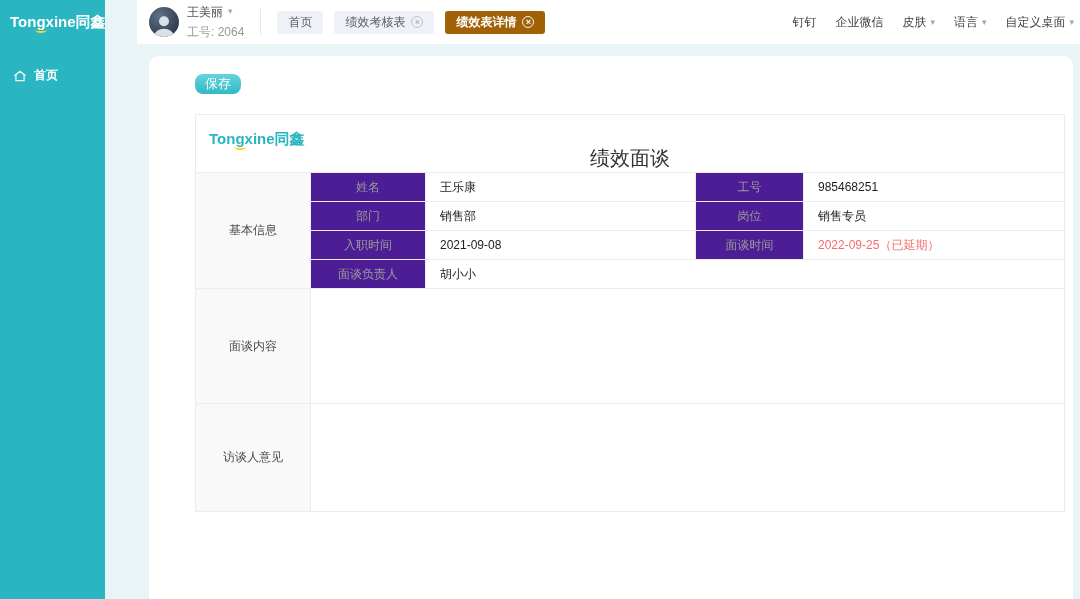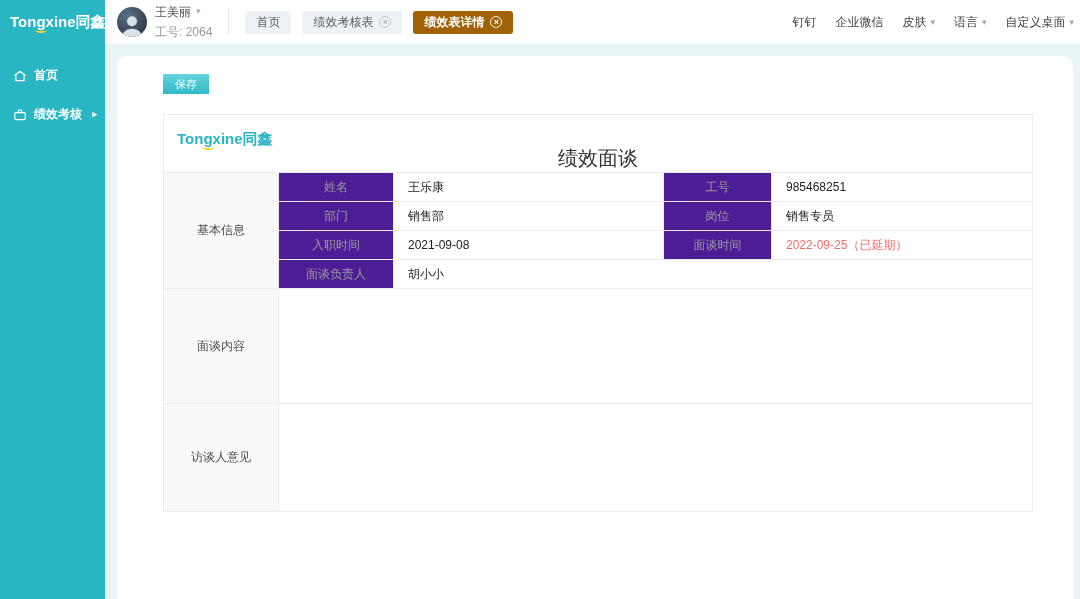--- a/index.html
+++ b/index.html
@@ -1,18 +1,18 @@
 <!DOCTYPE html>
 <html><head>
 <meta charset="utf-8">
 <style>
   * { margin:0; padding:0; box-sizing:border-box; }
   html,body { width:1080px; height:599px; overflow:hidden; }
   body { font-family:"Liberation Sans", sans-serif; }
-  .app { width:1080px; height:599px; display:flex; background:#e9f4f6; }
+  .app { width:1080px; height:599px; display:flex; background:#e9f4f6;gap:32px; }
 
   
   .sidebar { width:105px; flex-shrink:0; background:#29b6c2; display:flex; flex-direction:column; }
   .logo { margin:13px 0 0 10px; font-size:15px; font-weight:bold; color:#fff; white-space:nowrap; letter-spacing:0; }
   .g-wrap { position:relative; display:inline-block; }
   .g-wrap::after { content:""; position:absolute; left:-1px; right:-1px; bottom:-3px; height:5px;
                    border-bottom:2px solid #ffd21e; border-radius:50%; }
   .side-menu { margin-top:24px; }
   .side-item { display:flex; align-items:center; gap:7px; padding:11px 8px 11px 13px;
                font-size:12px; font-weight:bold; color:#fff; cursor:pointer; }
@@ -39,22 +39,22 @@
   .tab-close { width:12px; height:12px; border:1px solid #bfc4cb; border-radius:50%; font-size:9px;
                line-height:10px; text-align:center; color:#9aa0a8; flex-shrink:0; }
   .tab.active .tab-close { border-color:rgba(255,255,255,.9); color:#fff; }
   .hdr-right { margin-left:auto; display:flex; align-items:center; gap:19px; font-size:12px; color:#3f4449; }
   .hdr-item { display:flex; align-items:center; gap:4px; cursor:pointer; white-space:nowrap; }
   .caret { color:#a0a6ad; font-size:9px; }
 
   
   .content { flex:1; padding:12px 7px 0 12px; min-height:0; }
   .card { background:#fff; border-radius:10px 10px 0 0; height:100%; padding:10px 0 0 46px; }
-  .save-btn { display:block; width:46px; height:20px; border:none; border-radius:0;
-              background:linear-gradient(180deg,#66d3dd,#2fbac7); color:#fff; font-size:11px;
+  .save-btn { display:block; width:46px; height:20px; border:none; border-radius:8px;
+              background:linear-gradient(180deg,#66d3dd,#2fbac7); color:#fff; font-size:13px;
               cursor:pointer; margin:8px 0 20px 0; font-family:inherit; }
 
   
   .form-table { border-collapse:collapse; table-layout:fixed; width:869px; font-size:12px; }
   .form-table td { border:1px solid #ececec; }
   .title-cell { height:52px; position:relative; background:#fff; }
   .form-logo { position:absolute; left:13px; top:15px; font-size:15px; font-weight:bold; color:#29b6c2; white-space:nowrap; }
   .form-title { text-align:center; font-size:20px; color:#333;margin-top:30px; }
   .cell-group { background:#f9f9f9; color:#4b4b4b; text-align:center; }
   .cell-label { background:#4c1d95; color:#9c9c9c; text-align:center; height:29px; }
@@ -71,28 +71,20 @@
 
   <div class="sidebar">
     <div class="logo"><span>Ton</span><span class="g-wrap">g</span><span>xine</span><span>同鑫</span></div>
     <div class="side-menu">
       <div class="side-item">
         <svg viewBox="0 0 24 24" fill="none" stroke="#fff" stroke-width="2" stroke-linecap="round" stroke-linejoin="round">
             <path d="M3 11l9-7 9 7"></path>
             <path d="M5 10v10h14V10"></path>
           </svg>
         <span>首页</span>
-      </div>
-      <div class="side-item">
-        <svg viewBox="0 0 24 24" fill="none" stroke="#fff" stroke-width="2" stroke-linecap="round" stroke-linejoin="round">
-            <rect x="3" y="8" width="18" height="12" rx="2"></rect>
-            <path d="M9 8V6a3 3 0 0 1 6 0v2"></path>
-          </svg>
-        <span>绩效考核</span>
-        <span class="side-arrow">▸</span>
       </div>
     </div>
   </div>
 
   <div class="right">
 
     <div class="header">
       <div class="avatar">
         <svg viewBox="0 0 24 24">
             <circle cx="12" cy="9" r="4" fill="#d8e0ea"></circle>

